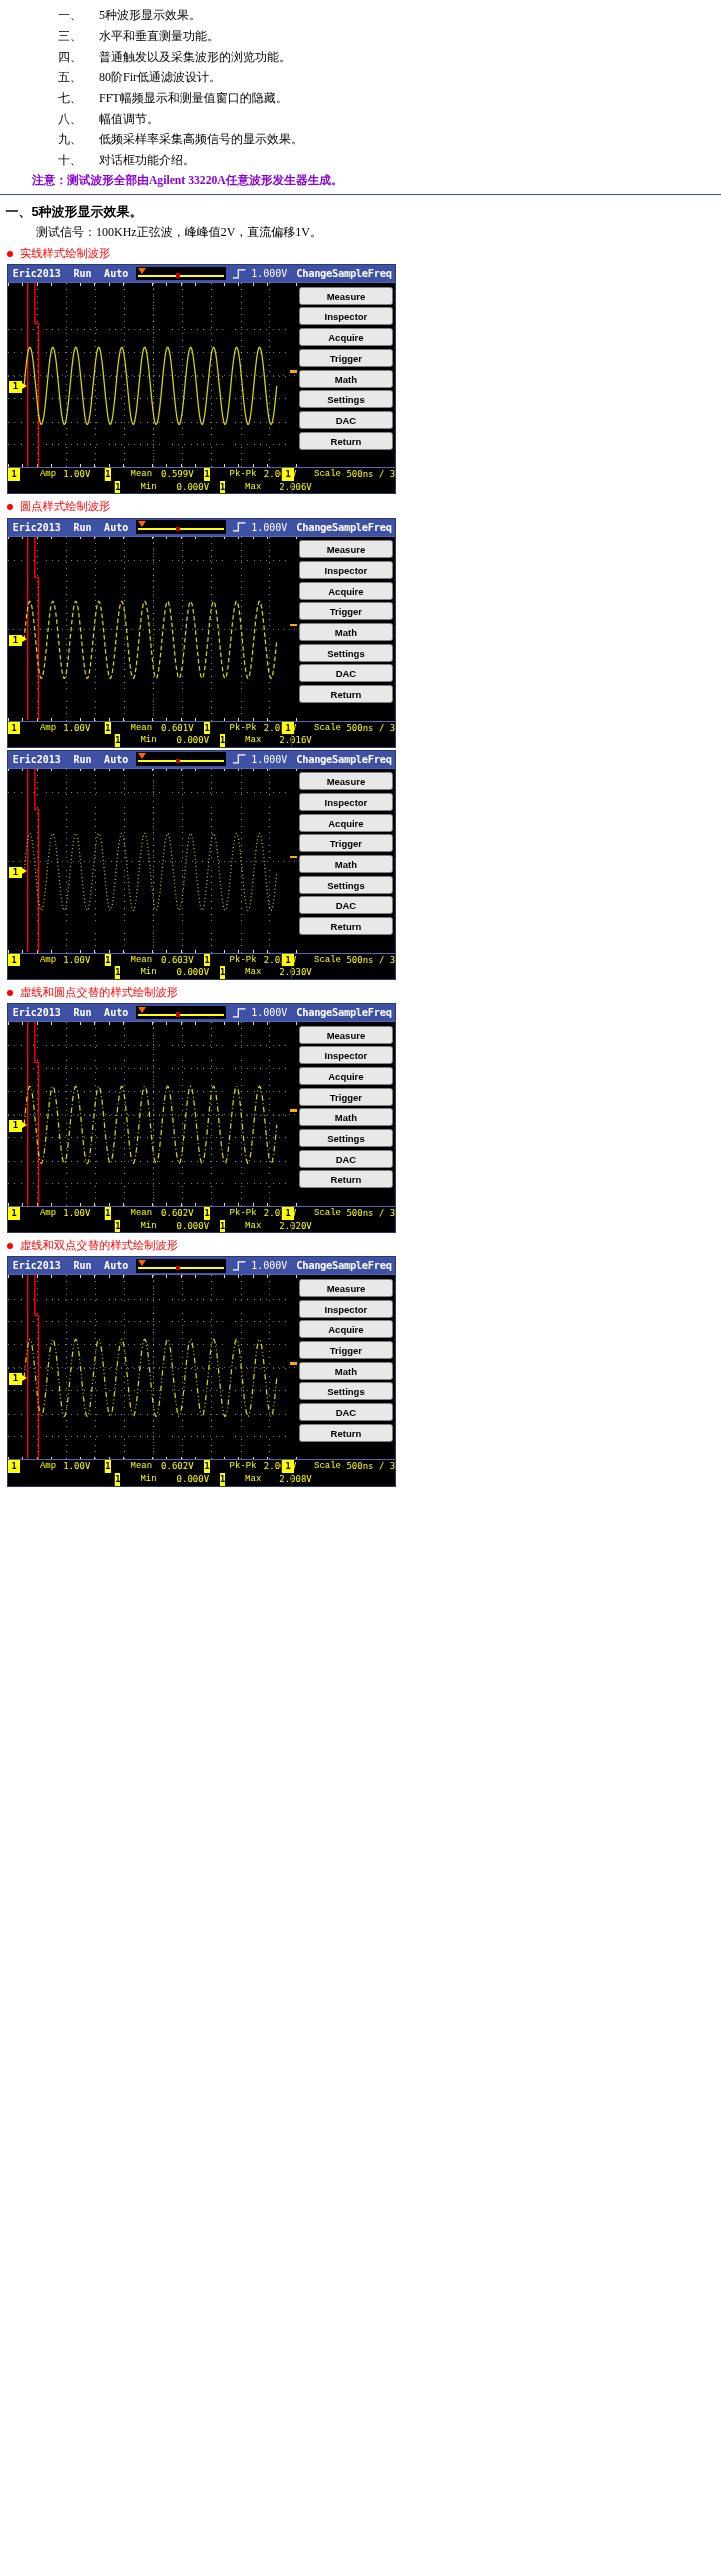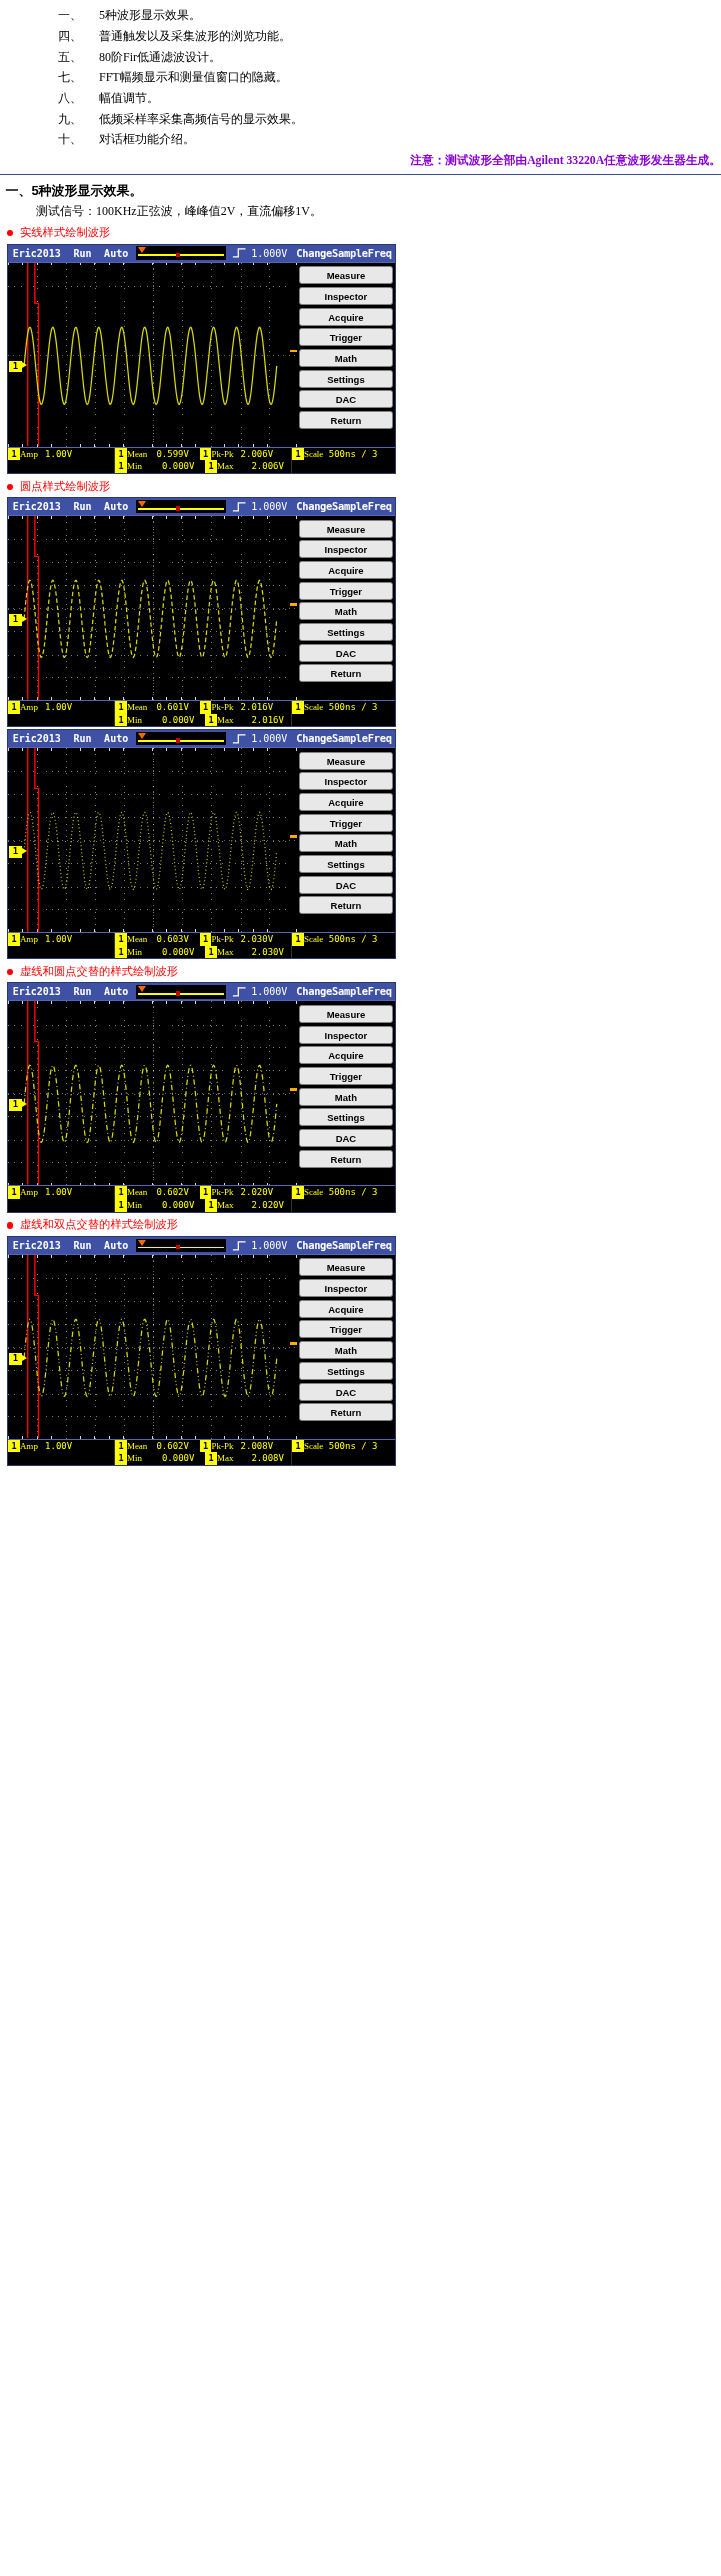--- a/index.html
+++ b/index.html
@@ -31,21 +31,20 @@
     white-space: nowrap;
   }
   .intro-list li .num { display:inline-block; width: 41px; }
   .intro-note {
     color: #8a00d4;
     font-weight: bold;
     font-size: 11.7px;
     padding-left: 32px;
     line-height: 1.9;
     white-space: nowrap;
-    text-align: right;
   }
   .rule {
     border: 0;
     border-top: 1.4px solid #3b4ea0;
     margin: 1.8px 0 5.4px 0;
   }
 
   
   .section-h {
     font-family: "Liberation Sans", sans-serif;
@@ -245,41 +244,42 @@
   }
   .mrow { display: flex; height: 12.6px; align-items: stretch; }
   .tag {
     background: #ffff00; color: #000;
     font-size: 8.6px; font-weight: bold;
     width: 11.7px; text-align: center; line-height: 12.6px;
     font-family: "DejaVu Sans Mono", monospace;
   }
   .mlabel {
     color: #ffff00; font-size: 9px; line-height: 12.6px;
-    padding-left: 0; font-family: Liberation Serif, serif;
+    padding-left: 20px; font-family: Liberation Mono, monospace;
     white-space: nowrap;
   }
   .mval {
     color: #ffff00; font-size: 9px; line-height: 12.6px;
     font-family: "DejaVu Sans Mono", monospace;
     white-space: nowrap;
   }
   .mcell { display:flex; align-items:stretch; }
   .ampcell { width: 106px; }
   .meascell { width: 177px; border-left: 0.9px solid #333; }
   .scalecell { flex: 1; border-left: 0.9px solid #333; }
 </style>
 </head>
 <body>
 
 <div class="page">
 
   <div class="intro">
     <ul class="intro-list" id="introList">
         <li><span class="num">一、</span><span>5种波形显示效果。</span></li>
+        <li><span class="num">三、</span><span>水平和垂直测量功能。</span></li>
         <li><span class="num">四、</span><span>普通触发以及采集波形的浏览功能。</span></li>
         <li><span class="num">五、</span><span>80阶Fir低通滤波设计。</span></li>
         <li><span class="num">七、</span><span>FFT幅频显示和测量值窗口的隐藏。</span></li>
         <li><span class="num">八、</span><span>幅值调节。</span></li>
         <li><span class="num">九、</span><span>低频采样率采集高频信号的显示效果。</span></li>
         <li><span class="num">十、</span><span>对话框功能介绍。</span></li>
       </ul>
     <div class="intro-note">注意：测试波形全部由Agilent 33220A任意波形发生器生成。</div>
   </div>
 

